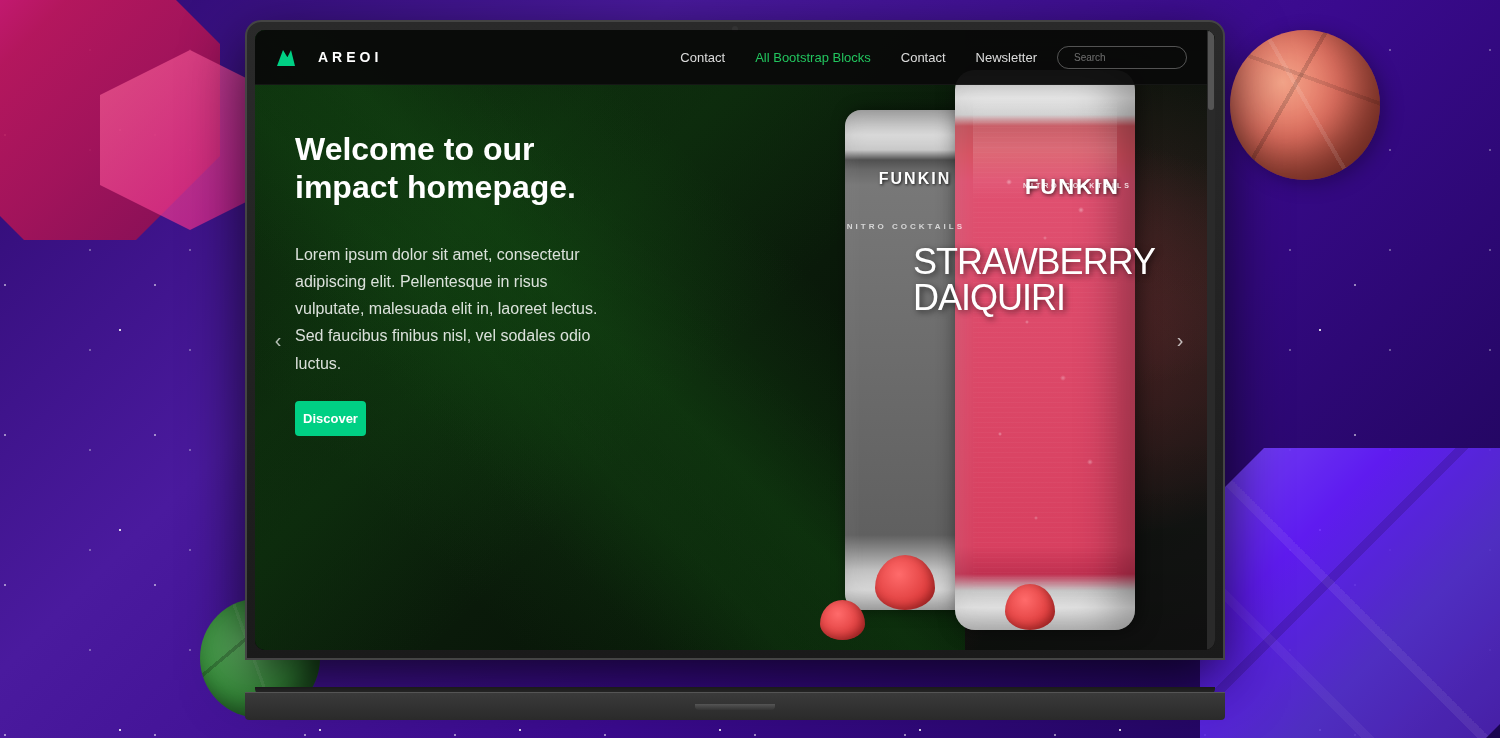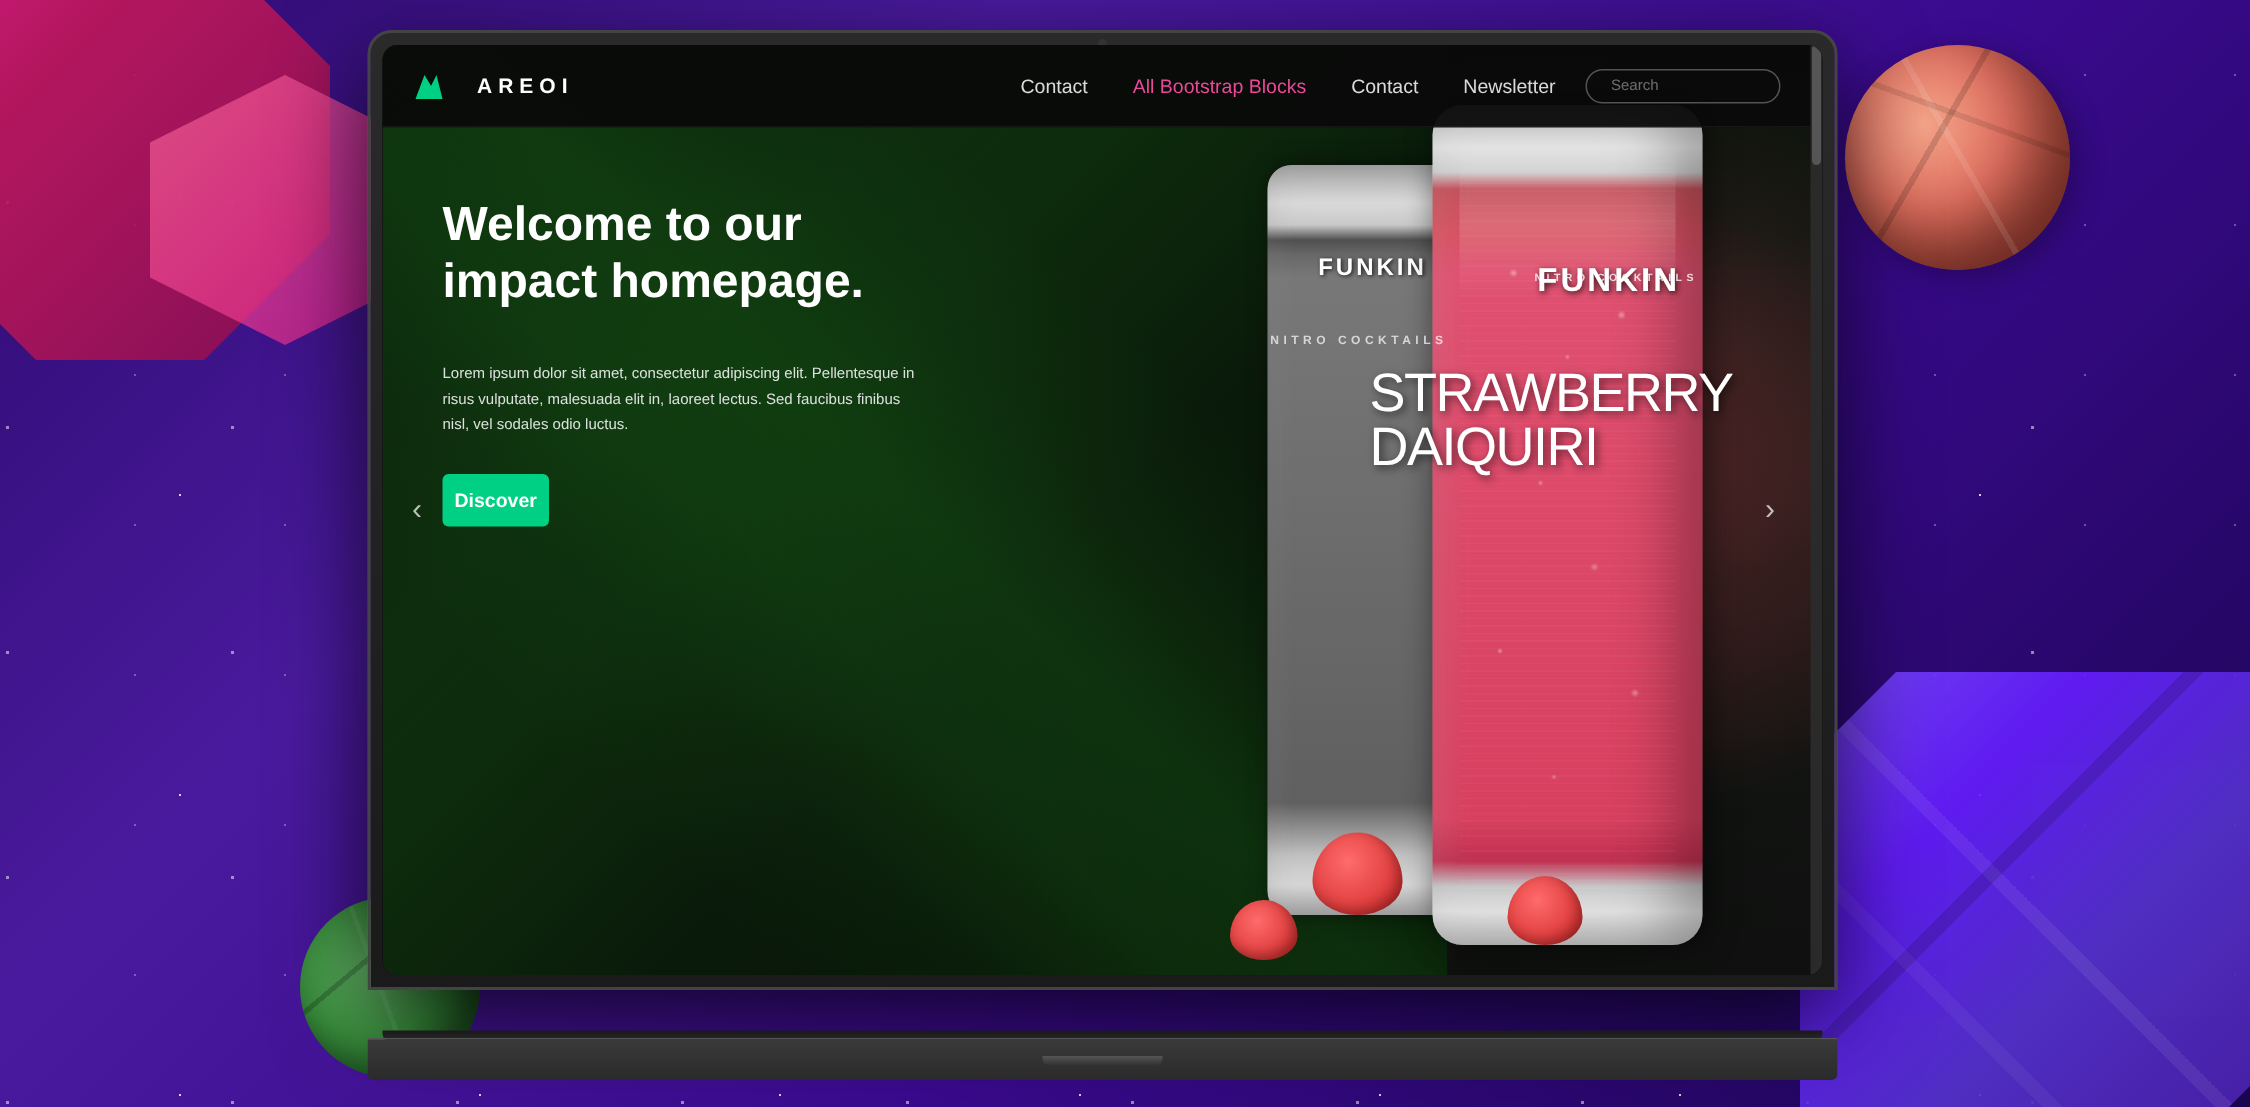--- a/index.html
+++ b/index.html
@@ -430,21 +430,21 @@
 
     .nav-link {
       color: rgba(255,255,255,0.85);
       font-size: 13px;
       font-weight: 500;
       text-decoration: none;
       cursor: pointer;
     }
 
     .nav-link.active {
-      color: #ec4899;
+      color: #22c55e;
     }
 
     .nav-search {
       position: relative;
     }
 
     .nav-search input {
       background: transparent;
       border: 1px solid rgba(255,255,255,0.3);
       border-radius: 20px;
@@ -471,21 +471,21 @@
     .hero-title {
       color: white;
       font-size: 32px;
       font-weight: 800;
       line-height: 1.2;
       margin-bottom: 34px;
     }
 
     .hero-body {
       color: rgba(255,255,255,0.85);
-      font-size: 10px;
+      font-size: 16px;
       line-height: 1.7;
       margin-bottom: 24px;
     }
 
     .hero-button {
       display: inline-block;
       background: #00d084;
       color: #fff;
       font-size: 13px;
       font-weight: 600;

